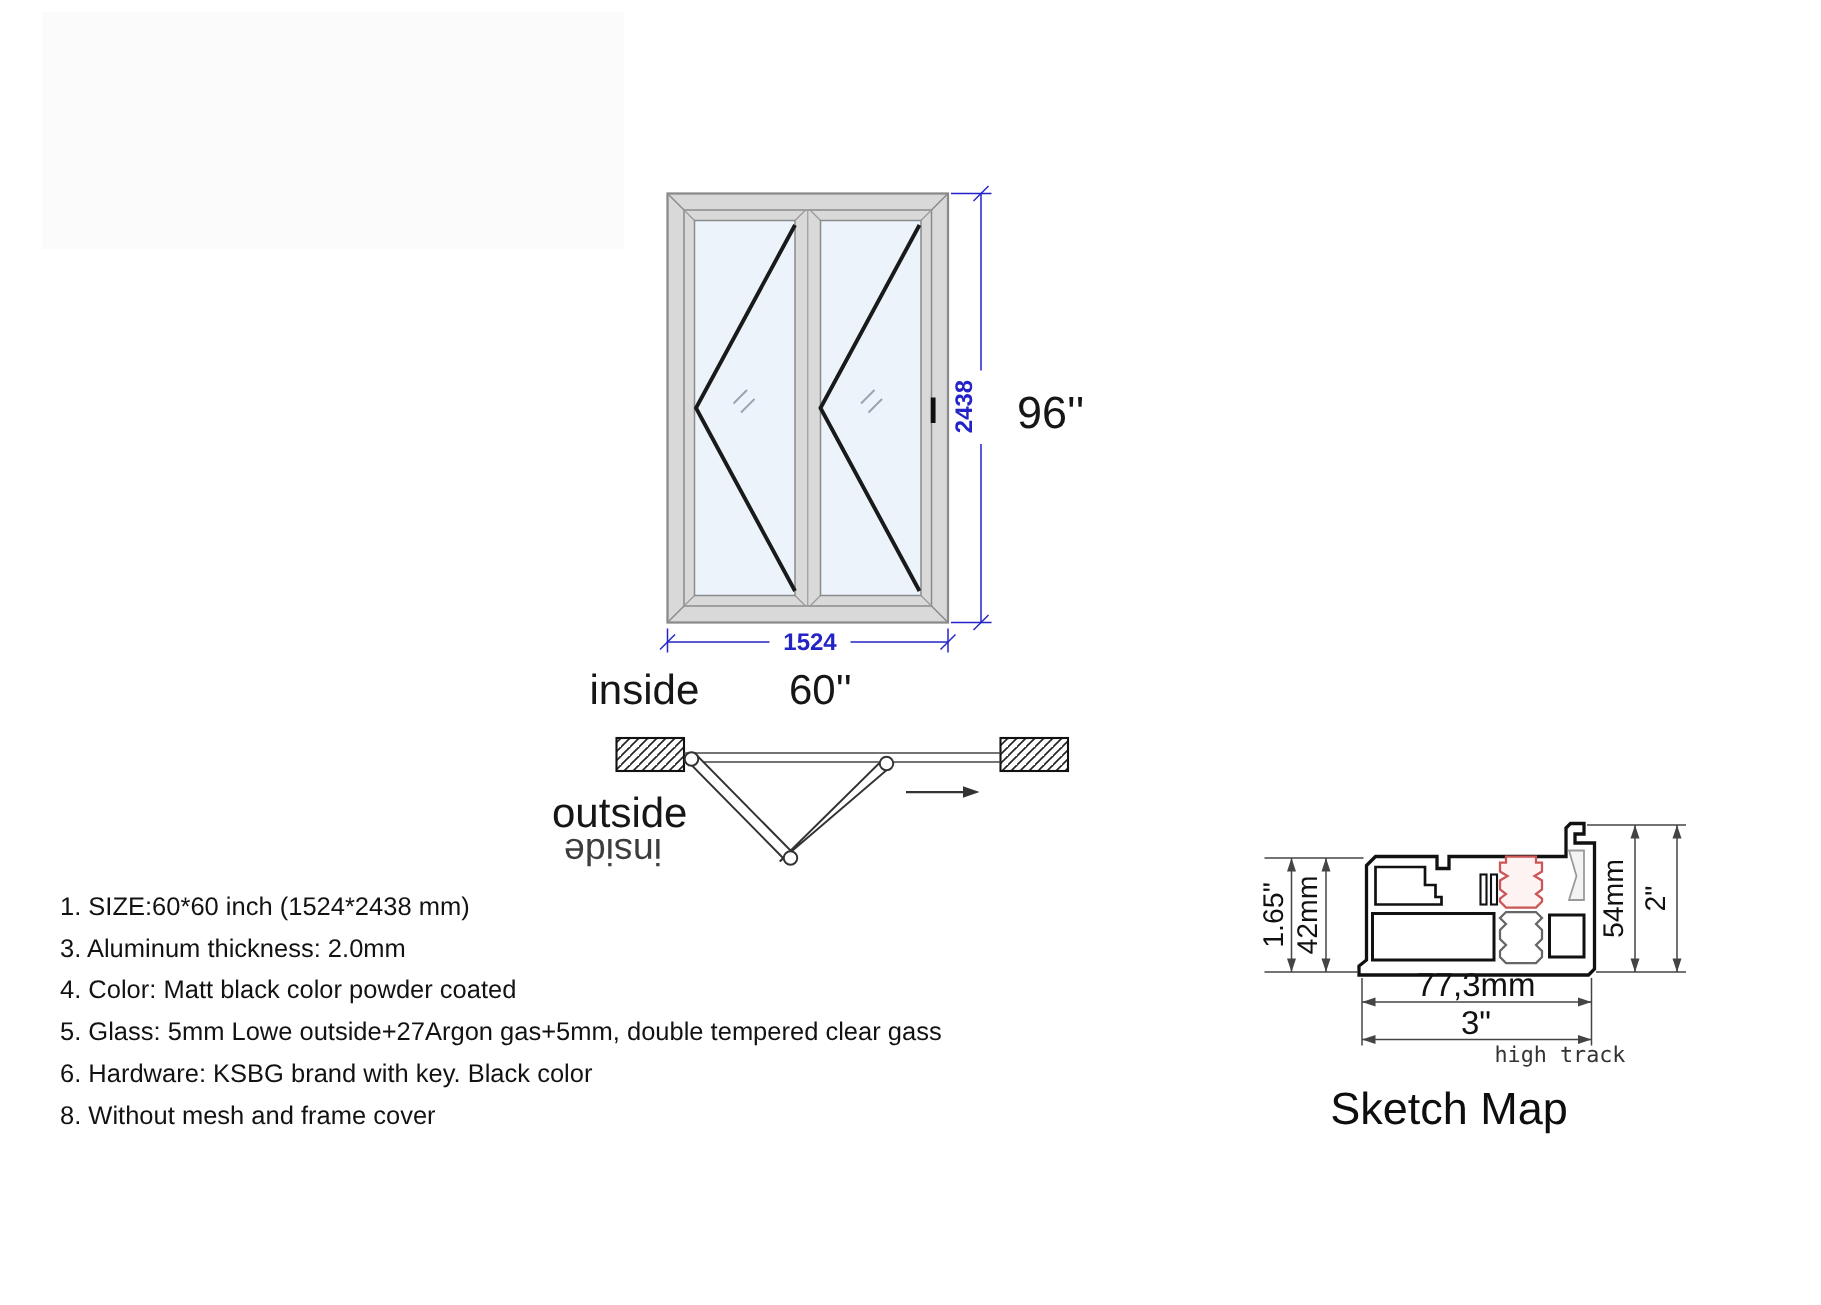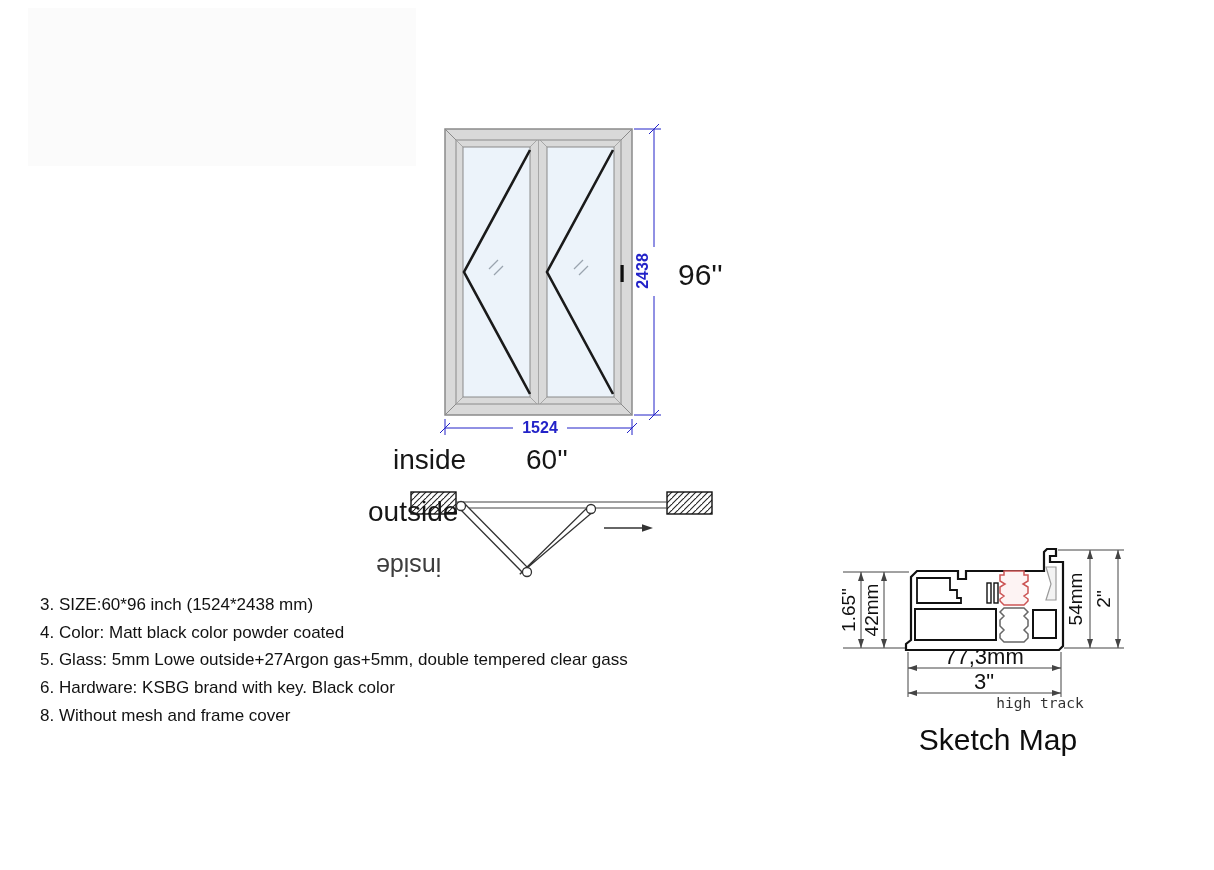--- a/index.html
+++ b/index.html
@@ -9,21 +9,21 @@
   }
   .abs{position:absolute;}
   .logo-area{left:28px;top:8px;width:388px;height:158px;background:#fbfbfb;}
   .label-big{font-size:28px;color:#161616;white-space:nowrap;}
   .label-inside-mirrored{
     font-size:25px;color:#3d3d3d;transform:rotate(180deg);
     display:inline-block;white-space:nowrap;
   }
   .spec-list{left:40px;top:591px;width:760px;}
   .spec-line{font-size:17px;line-height:27.7px;white-space:nowrap;color:#121212;}
-  .sketch-title{left:893px;top:723px;width:210px;text-align:center;font-size:30px;color:#0e0e0e;white-space:nowrap;}
+  .sketch-title{left:861px;top:723px;width:210px;text-align:center;font-size:30px;color:#0e0e0e;white-space:nowrap;}
   svg text{font-family:"Liberation Sans", sans-serif;}
   svg text.mono{font-family:"DejaVu Sans Mono", monospace;}
 </style>
 </head>
 <body>
 
 <div class="abs logo-area"></div>
 
 <svg class="abs" style="left:420px;top:105px;" width="320" height="350" viewBox="420 105 320 350">
 
@@ -118,27 +118,28 @@
     <circle cx="527" cy="572" r="4.5"></circle>
     <circle cx="591" cy="509" r="4.5"></circle>
   </g>
 
   <g>
     <line x1="604" y1="528" x2="643" y2="528" stroke="#333" stroke-width="1.5"></line>
     <polygon points="642,524.2 653,528 642,531.8" fill="#333"></polygon>
   </g>
 </svg>
 
-<div class="abs label-big" style="left:368px;top:496px;">outside</div>
+<div class="abs label-big" style="left:368px;top:526px;">outside</div>
 <div class="abs" style="left:370px;top:552px;width:78px;text-align:center;">
   <span class="label-inside-mirrored">inside</span>
 </div>
 
 <div class="abs spec-list">
-  <div class="spec-line">3. SIZE:60*96 inch (1524*2438 mm)</div>
+  <div class="spec-line">1. SIZE:60*60 inch (1524*2438 mm)</div>
+  <div class="spec-line">3. Aluminum thickness: 2.0mm</div>
   <div class="spec-line">4. Color: Matt black color powder coated</div>
   <div class="spec-line">5. Glass: 5mm Lowe outside+27Argon gas+5mm, double tempered clear gass</div>
   <div class="spec-line">6. Hardware: KSBG brand with key. Black color</div>
   <div class="spec-line">8. Without mesh and frame cover</div>
 </div>
 
 <svg class="abs" style="left:833px;top:538px;" width="300" height="178" viewBox="833 538 300 178">
 
   <path d="M 906,650 L 906,644 L 911,640 L 911,577 L 917,571 L 958,571 L 958,579 L 966,579 L 966,571
            L 1044,571 L 1044,552 L 1047,549 L 1056,549 L 1056,556 L 1050,556 L 1050,562 L 1063,562

